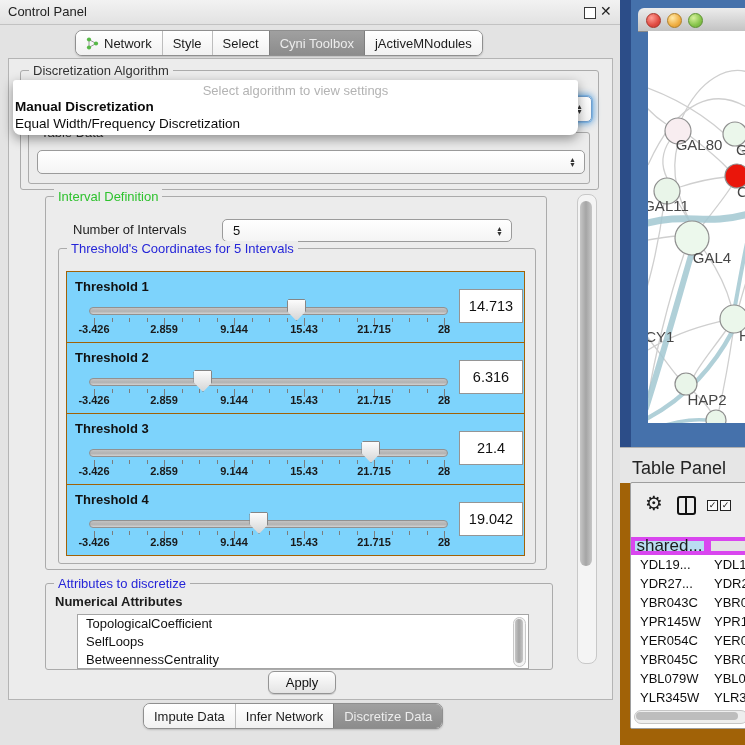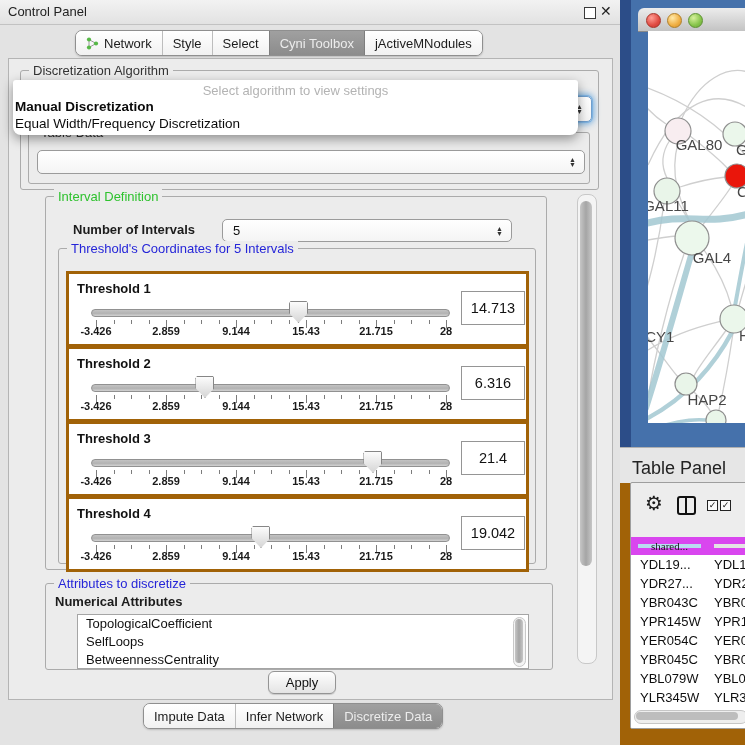--- a/index.html
+++ b/index.html
@@ -35,21 +35,21 @@
   .combo.focusring{box-shadow:0 0 0 1px #7fb3e0,0 0 6px 2px rgba(90,160,220,.85);border-color:#6f9fce;}
 
   
   .popup{left:13px;top:80px;width:565px;height:55px;background:#fff;border-radius:3px 3px 8px 8px;
          box-shadow:0 4px 12px rgba(0,0,0,.4);z-index:30;}
   .popup .prompt{position:absolute;top:3px;left:0;width:100%;text-align:center;color:#b3b3b3;font-size:13px;}
   .popup .opt1{position:absolute;top:19px;left:2px;font-weight:bold;color:#0b0b0b;font-size:13.5px;}
   .popup .opt2{position:absolute;top:36px;left:2px;color:#0b0b0b;font-size:13.5px;}
 
   
-  .th-row{position:relative;width:457px;height:70px;border:3px solid #a16207;margin-top:-1px;background:#ffffff;}
+  .th-row{position:relative;width:457px;height:70px;border:1px solid #a16207;margin-top:-1px;background:#7dd3fc;}
   .th-label{position:absolute;left:8px;top:7px;font-weight:bold;font-size:13px;color:#111;}
   .th-track{position:absolute;left:22px;top:35px;width:357px;height:6px;border:1px solid #919191;border-radius:4px;
             background:linear-gradient(#c3c3c3,#b2b2b2 55%,#d2d2d2);}
   .th-thumb{position:absolute;top:27px;width:17px;height:20px;background:linear-gradient(#fcfcfc,#d6d6d6);
             border:1px solid #868686;clip-path:polygon(8% 0,92% 0,100% 10%,100% 55%,50% 100%,0 55%,0 10%);}
   .ticks{position:absolute;left:22px;top:46px;width:357px;height:10px;}
   .tick{position:absolute;top:0;width:1px;background:#7c7c7c;}
   .tick.major{height:8px;}
   .tick.minor{height:4px;}
   .tick-labels{position:absolute;left:22px;top:51px;width:357px;height:14px;}
@@ -82,21 +82,21 @@
   .tp-bar{position:absolute;left:0;top:447px;width:125px;height:35px;background:#e6e6e6;border-top:1px solid #b0b0b0;}
   .tp-title{position:absolute;left:12px;top:10px;font-size:18px;color:#222;}
   .tp-panel{position:absolute;left:10px;top:482px;width:120px;height:245px;background:#ededed;
             border:1px solid #9e9e9e;border-radius:2px;overflow:hidden;}
   .gear{position:absolute;left:14px;top:8px;font-size:20px;color:#1b1b1b;}
   .cols-icon{position:absolute;left:46px;top:13px;width:15px;height:15px;border:2px solid #111;border-radius:3px;}
   .cols-icon:before{content:"";position:absolute;left:6px;top:0;width:2px;height:100%;background:#111;}
   .chk{position:absolute;top:17px;width:9px;height:9px;border:1.5px solid #222;font-size:9px;line-height:8px;
        text-align:center;color:#111;background:#fafafa;}
   .tbl-header{position:absolute;left:0px;top:54px;width:200px;height:18px;display:flex;}
-  .hcell{height:100%;border:7px solid #d946ef;box-sizing:border-box;font-size:11px;display:flex;align-items:center;font-family:Liberation Serif, serif;}
+  .hcell{height:100%;border:4px solid #d946ef;box-sizing:border-box;font-size:17px;display:flex;align-items:center;}
   .hcell.c1{width:77px;background:#b9ddf1;justify-content:center;}
   .hcell.c2{width:110px;background:#e4e4e4;padding-left:33px;margin-left:-1px;}
   .tbl-rows{position:absolute;left:0;top:72px;width:200px;height:173px;background:#fff;overflow:hidden;}
   .trow{display:flex;height:19px;line-height:19px;font-size:13px;color:#0e0e0e;}
   .trow .c1{width:77px;padding-left:9px;box-sizing:border-box;white-space:nowrap;overflow:hidden;}
   .trow .c2{padding-left:6px;white-space:nowrap;}
   .hscroll{position:absolute;left:3px;top:227px;width:112px;height:12px;background:#eee;border:1px solid #c6c6c6;border-radius:7px;}
   .hscroll .thumb{position:absolute;left:1px;top:1px;width:102px;height:8px;background:#bdbdbd;border-radius:5px;}
 </style>
 </head>
@@ -163,21 +163,21 @@
 
   <div class="abs popup">
     <div class="prompt">Select algorithm to view settings</div>
     <div class="opt1">Manual Discretization</div>
     <div class="opt2">Equal Width/Frequency Discretization</div>
   </div>
 
   <div class="groupbox" style="left:45px;top:196px;width:500px;height:372px;">
     <div class="gtitle" style="color:#2ec22e;">Interval Definition</div>
   </div>
-  <div class="abs" style="left:73px;top:222px;font-weight:bold;">Number of Intervals</div>
+  <div class="abs" style="left:73px;top:222px;font-weight:normal;">Number of Intervals</div>
   <div class="combo" style="left:222px;top:219px;width:268px;height:21px;">
     <span>5</span>
     <span class="stepper">
         <span>▲</span>
         <span>▼</span>
       </span>
   </div>
 
   <div class="groupbox" style="left:58px;top:248px;width:476px;height:314px;">
     <div class="gtitle" style="color:#2525d8;">Threshold's Coordinates for 5 Intervals</div>

